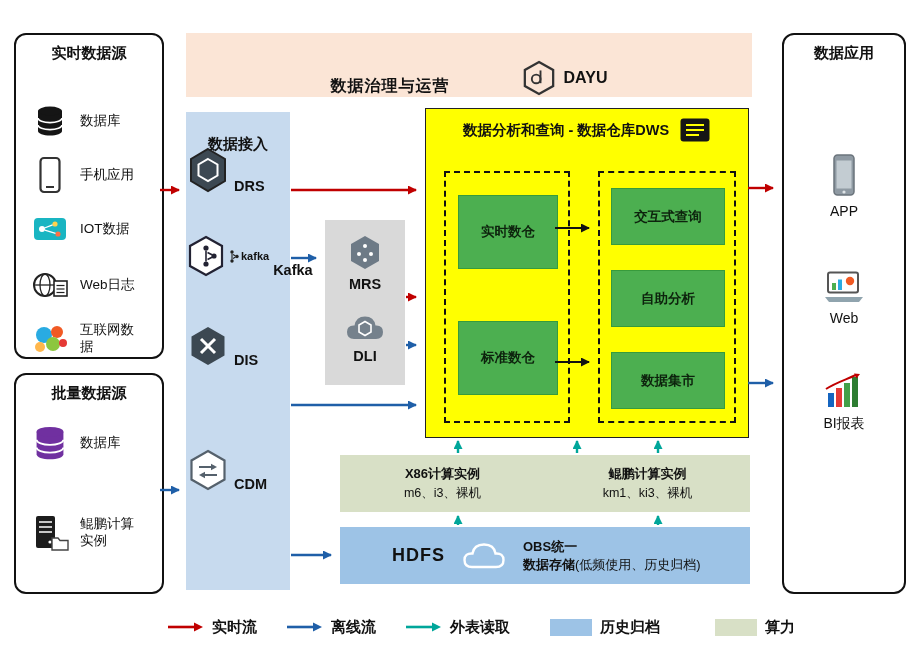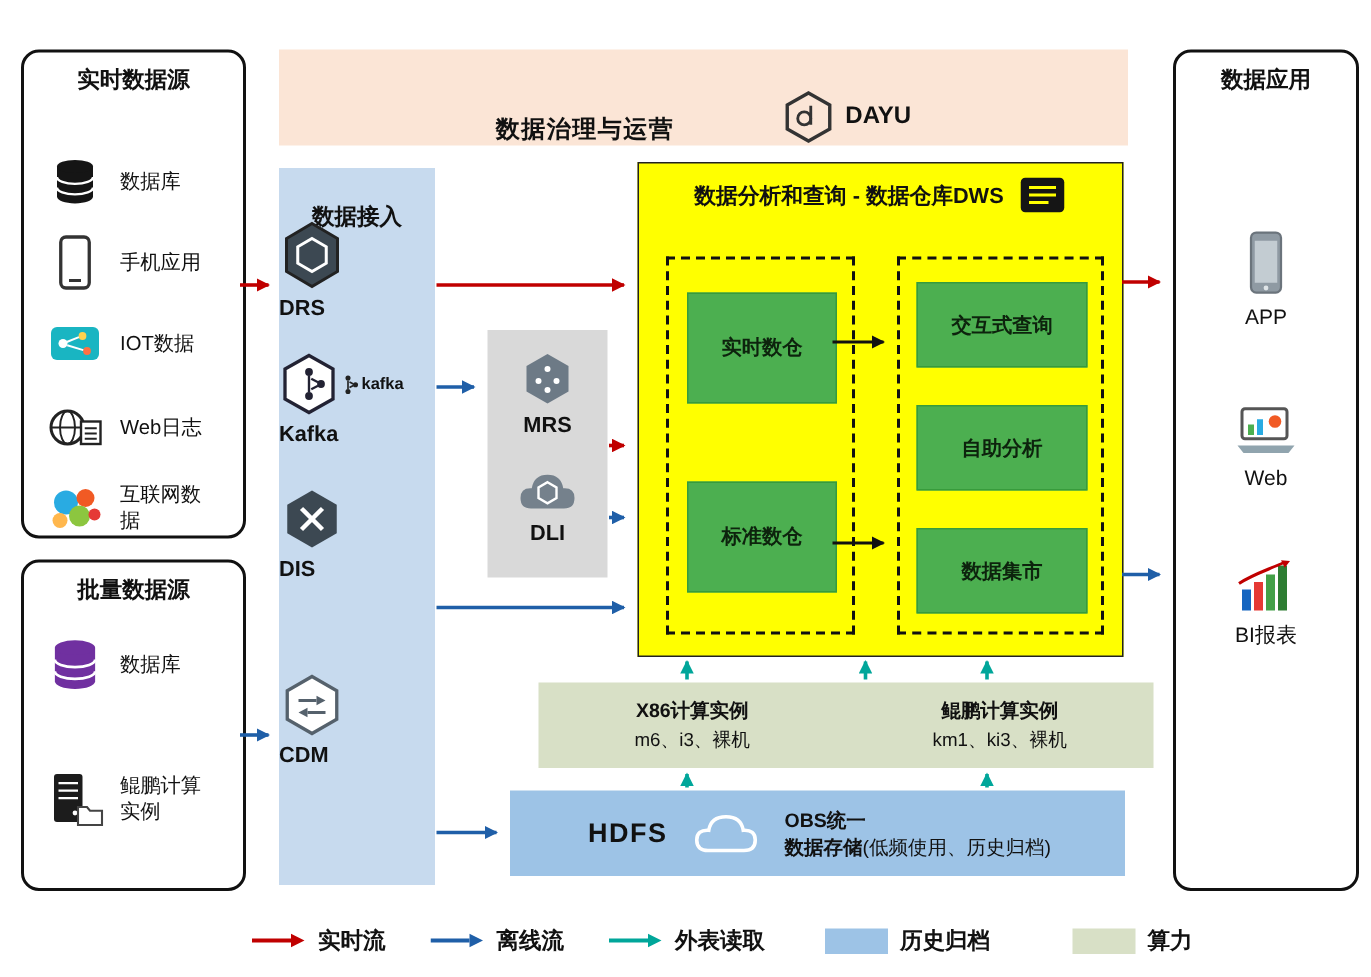--- a/index.html
+++ b/index.html
@@ -22,21 +22,21 @@
 
   
   .banner{position:absolute;left:186px;top:33px;width:566px;height:64px;background:#fbe5d6;
           display:flex;align-items:flex-end;justify-content:center;gap:72px;}
   .banner-title{font-weight:bold;font-size:16px;letter-spacing:1px;}
   .dayu{display:flex;align-items:center;gap:8px;font-weight:bold;font-size:16px;}
 
   
   .ingest{position:absolute;left:186px;top:112px;width:104px;height:478px;background:#c7daee;}
   .ingest .panel-title{font-size:15px;margin-top:14px;}
-  .ing-item{position:absolute;left:0;right:0;display:flex;flex-direction:column;align-items:flex-start;gap:4px;}
+  .ing-item{position:absolute;left:0;right:0;display:flex;flex-direction:row;align-items:flex-end;gap:4px;}
   .ing-label{font-weight:bold;font-size:14.5px;}
   .kafka-row{display:flex;align-items:center;gap:3px;}
   .kafka-word{display:flex;align-items:center;gap:2px;font-weight:bold;font-size:11px;}
 
   
   .mrsdli{position:absolute;left:325px;top:220px;width:80px;height:165px;background:#d9d9d9;}
   .proc-item{position:absolute;left:0;right:0;display:flex;flex-direction:column;align-items:center;gap:4px;}
   .proc-label{font-weight:bold;font-size:14.5px;}
 
   
@@ -45,21 +45,21 @@
   .dws-title{font-weight:bold;font-size:14.5px;}
   .dashed-group{position:absolute;border:2px dashed #111;}
   .dashed-left{left:18px;top:62px;width:122px;height:248px;}
   .dashed-right{left:172px;top:62px;width:134px;height:248px;}
   .green-box{position:absolute;background:#4caf50;border:1px solid #379b3c;display:flex;align-items:center;justify-content:center;
              font-size:13.5px;font-weight:600;color:#0d230d;}
   .wh{left:12px;width:98px;height:72px;}
   .svc{left:11px;width:112px;height:55px;}
 
   
-  .compute-box{position:absolute;left:340px;top:455px;width:410px;height:57px;background:#d8e0c6;display:flex;margin-left:19px;}
+  .compute-box{position:absolute;left:340px;top:455px;width:410px;height:57px;background:#d8e0c6;display:flex;}
   .compute-col{flex:1;display:flex;flex-direction:column;align-items:center;justify-content:center;gap:2px;}
   .compute-title{font-weight:bold;font-size:13px;}
   .compute-sub{font-size:12.5px;}
   .storage-box{position:absolute;left:340px;top:527px;width:410px;height:57px;background:#9dc3e6;
                display:flex;align-items:center;gap:16px;}
   .hdfs{font-weight:bold;font-size:18px;letter-spacing:1px;margin-left:52px;}
   .obs-text{font-size:13px;line-height:1.35;}
   .obs-note{font-weight:normal;}
 
   

